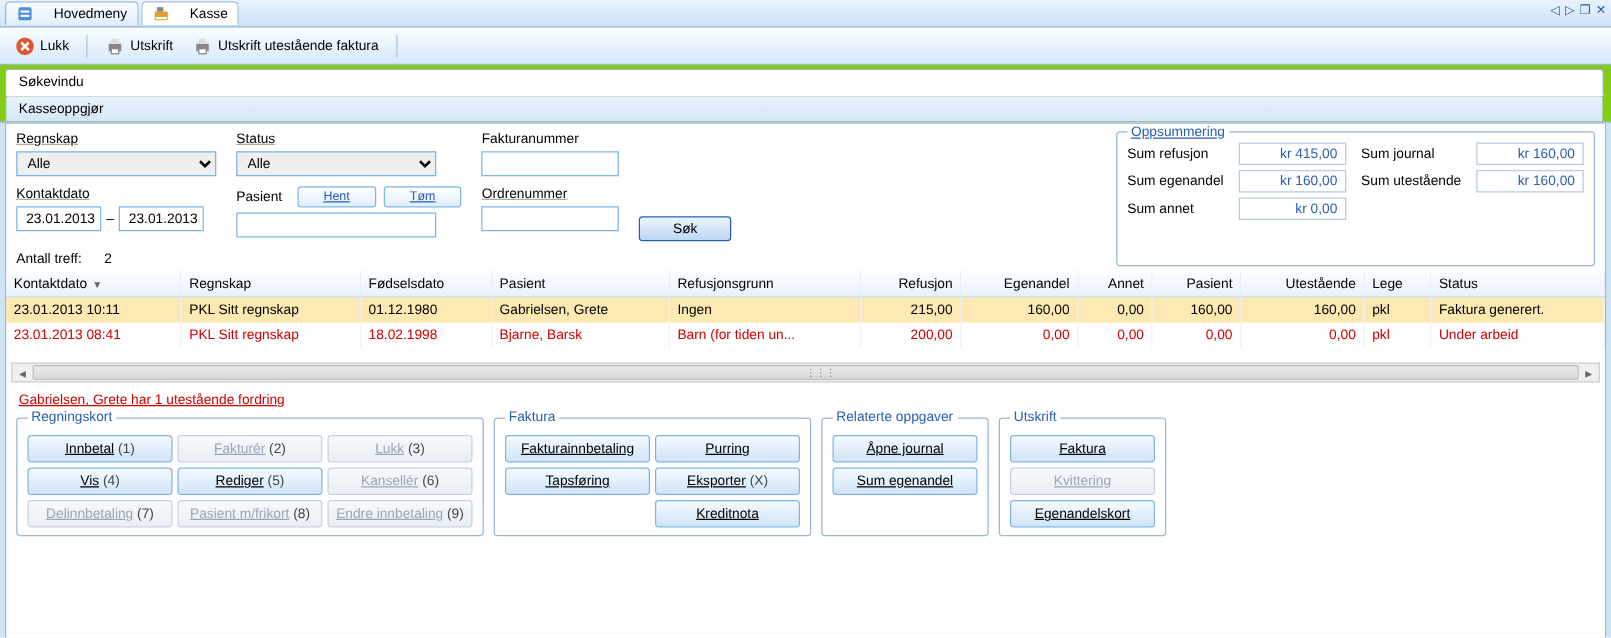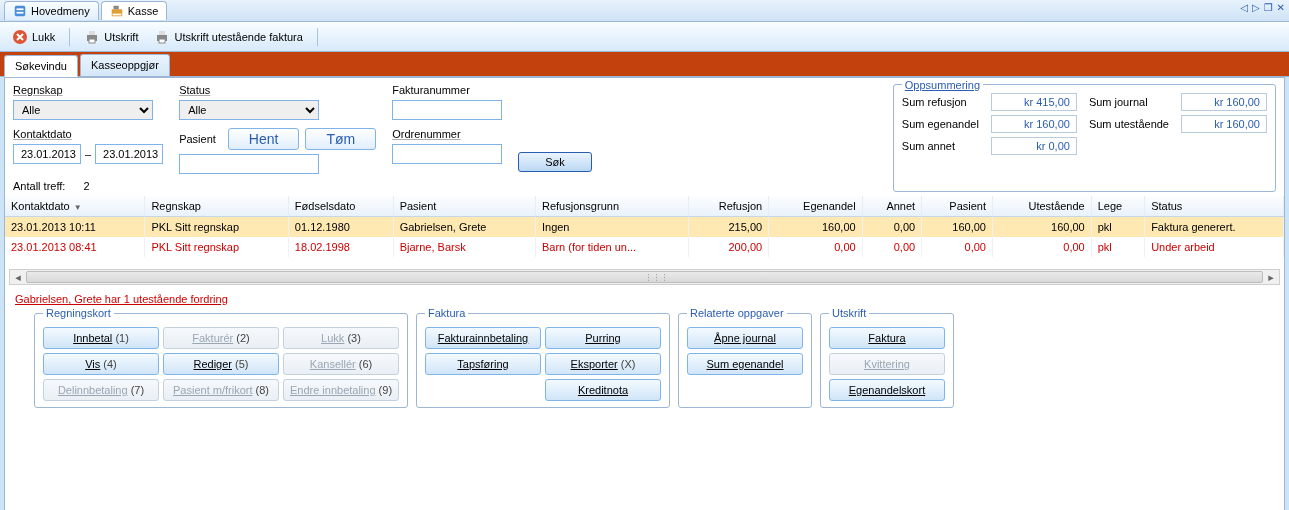--- a/index.html
+++ b/index.html
@@ -1,49 +1,49 @@
 <!DOCTYPE html>
 <html><head>
 <meta charset="utf-8">
 <style>
   * { box-sizing: border-box; margin: 0; padding: 0; font-family: "Segoe UI", Tahoma, sans-serif; font-size: 11px; }
   body { background: #cde4f7; width: 1289px; height: 510px; overflow: hidden; }
 
   
   .top-tabs { display: flex; align-items: center; background: linear-gradient(#e8f2fc,#cfe3f6); height: 22px; border-bottom: 1px solid #9bb7d5; padding: 0 4px; position: relative; }
-  .top-tab { display: flex; align-items: center; gap: 4px; padding: 2px 8px; border: 1px solid #9bb7d5; border-bottom: none; border-radius: 4px 4px 0 0; background: linear-gradient(#f9fdff,#e0eefc); margin-right: 2px; cursor: pointer; }
+  .top-tab { display: flex; align-items: center; gap: 16px; padding: 2px 8px; border: 1px solid #9bb7d5; border-bottom: none; border-radius: 4px 4px 0 0; background: linear-gradient(#f9fdff,#e0eefc); margin-right: 2px; cursor: pointer; }
   .top-tab.active { background: #fff; }
   .tab-icon { width: 14px; height: 14px; display: inline-block; }
   .window-btns { position: absolute; right: 4px; top: 2px; display: flex; gap: 4px; }
   .window-btns span { color: #2a5db0; cursor: pointer; font-size: 10px; }
 
   
   .toolbar { display: flex; align-items: center; background: linear-gradient(#f9fdff,#d7e9fa); height: 30px; padding: 0 6px; border-bottom: 1px solid #9bb7d5; gap: 4px; }
   .tb-btn { display: flex; align-items: center; gap: 4px; padding: 3px 6px; cursor: pointer; color: #000; }
   .tb-sep { width: 1px; height: 18px; background: #aac4e0; margin: 0 4px; }
   .ico { width: 16px; height: 16px; display: inline-block; }
 
   
-  .sub-tabs { display: flex; background: #c2410c; padding: 2px 4px 0; border-bottom: 1px solid #9bb7d5; }
+  .sub-tabs { display: flex; background: #84cc16; padding: 2px 4px 0; border-bottom: 1px solid #9bb7d5; flex-direction: column; }
   .sub-tab { padding: 4px 10px; border: 1px solid #9bb7d5; border-bottom: none; border-radius: 3px 3px 0 0; background: linear-gradient(#e9f3fd,#d5e7f8); cursor: pointer; margin-right: 2px; }
   .sub-tab.active { background: #fff; border-bottom: 1px solid #fff; position: relative; top: 1px; }
 
   
   .panel { background: #fff; margin: 0 4px; border: 1px solid #9bb7d5; height: 440px; display: flex; flex-direction: column; }
 
   .filters { display: flex; padding: 6px 8px 4px; gap: 16px; }
   .fcol { display: flex; flex-direction: column; gap: 4px; }
   .flabel { color: #000; text-decoration: underline; text-decoration-color: #aaa; }
   .flabel.plain { text-decoration: none; }
   select, input[type=text] { border: 1px solid #7eb4ea; padding: 2px 4px; height: 20px; font-size: 11px; }
-  .combo { width: 140px; }
+  .combo { width: 160px; }
   .date-in { width: 68px; text-align: right; }
   .txt-in { width: 110px; }
 
-  .mini-btn { display: inline-block; padding: 2px 20px; border: 1px solid #7eb4ea; border-radius: 3px; background: linear-gradient(#fff,#e0eefc); cursor: pointer; color: #2a5db0; font-size: 14px; }
+  .mini-btn { display: inline-block; padding: 2px 20px; border: 1px solid #7eb4ea; border-radius: 3px; background: linear-gradient(#fff,#e0eefc); cursor: pointer; color: #2a5db0; text-decoration: underline; font-size: 10px; }
 
   .search-btn { padding: 3px 26px; border: 1px solid #2a5db0; border-radius: 3px; background: linear-gradient(#eaf4ff,#bcd8f3); cursor: pointer; }
 
   
   .summary { border: 1px solid #9bb7d5; border-radius: 3px; padding: 4px 8px 6px; margin-left: auto; }
   .summary-title { color: #2a5db0; position: relative; top: -10px; background: #fff; padding: 0 3px; display: inline-block; text-decoration: underline; }
   .sum-grid { display: grid; grid-template-columns: auto auto auto auto; gap: 4px 12px; align-items: center; margin-top: -8px;}
   .sum-val { border: 1px solid #b8cce0; padding: 2px 6px; width: 86px; text-align: right; color: #2a5db0; }
 
   
@@ -57,21 +57,21 @@
   .num { text-align: right; }
 
   .hscroll { height: 16px; background: #f0f0f0; border: 1px solid #cfcfcf; margin: 12px 4px 4px; position: relative; }
   .hscroll .thumb { position: absolute; left: 16px; right: 16px; top: 1px; bottom: 1px; background: linear-gradient(#eaeaea,#d8d8d8); border: 1px solid #bdbdbd; border-radius: 2px; }
   .hscroll .grip { position: absolute; left: 50%; top: 3px; font-size: 8px; color: #888;}
   .hscroll .arrow { position: absolute; top: 0; width: 16px; height: 100%; display: flex; align-items: center; justify-content: center; color: #666; cursor: pointer;}
   .hscroll .arrow.l { left: 0; } .hscroll .arrow.r { right: 0; }
 
   
   .alert-link { color: #c00; text-decoration: underline; padding: 4px 10px 2px; display: inline-block; cursor: pointer; }
-  .groups { display: flex; gap: 8px; padding: 0 8px 8px; margin-left: 21px; }
+  .groups { display: flex; gap: 8px; padding: 0 8px 8px; }
   fieldset.grp { border: 1px solid #9bb7d5; border-radius: 3px; padding: 8px 8px 6px; }
   fieldset.grp legend { color: #2a5db0; padding: 0 3px; }
   .btn-grid { display: grid; gap: 4px; }
   .btn { width: 116px; padding: 4px 0; text-align: center; border: 1px solid #7eb4ea; border-radius: 3px; background: linear-gradient(#f4faff,#d0e5f8); cursor: pointer; color: #000; }
   .btn .ul { text-decoration: underline; }
   .btn .hk { color: #444; }
   .btn.disabled { color: #9aa6b2; border-color: #c3d1df; background: linear-gradient(#f6f9fc,#e9eff5); cursor: default; }
 </style>
 </head>
 <body>

